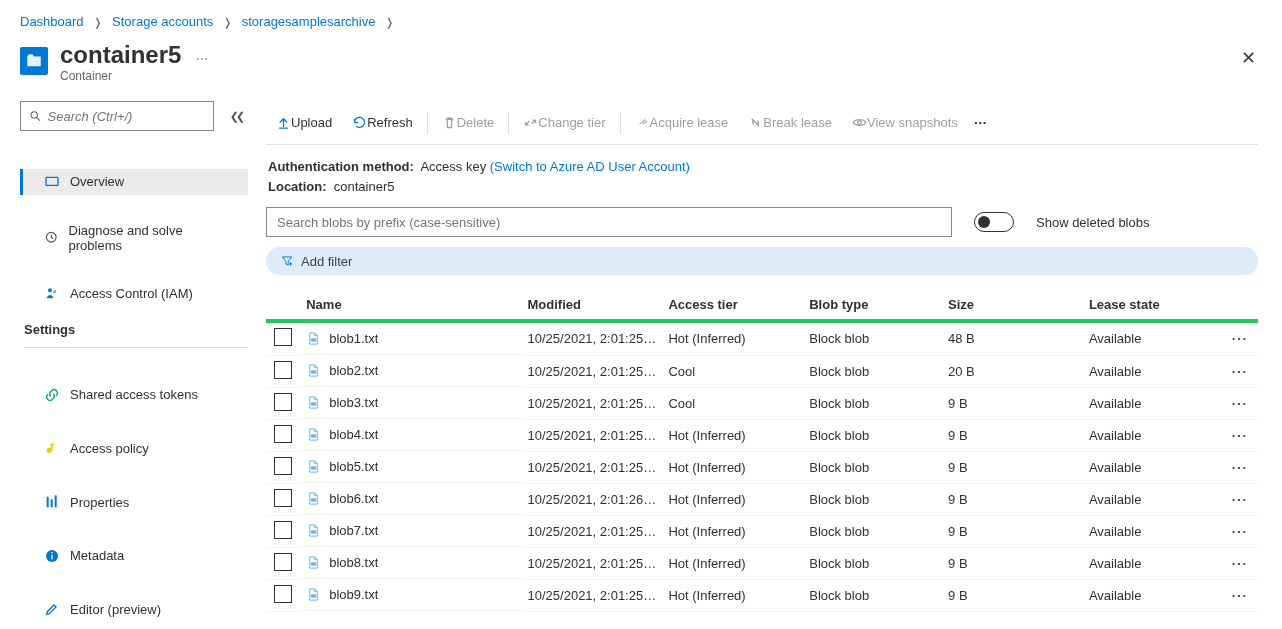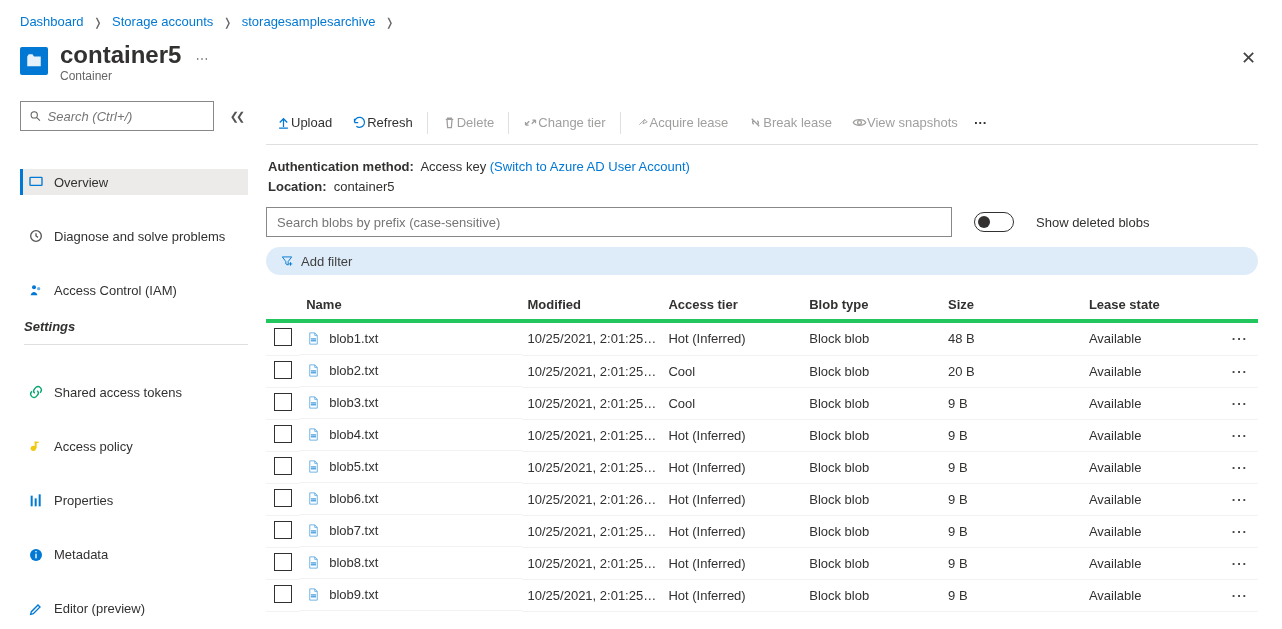--- a/index.html
+++ b/index.html
@@ -23,25 +23,25 @@
   .header-close { margin-left:auto; margin-right:6px; margin-top:6px; font-size:18px; cursor:pointer; color:#444;}
 
   .body { display:flex; height:calc(100% - 108px); }
 
   .sidebar { width: 258px; padding: 0 10px 0 20px; display:flex; flex-direction:column; }
   .search-row { display:flex; align-items:center; margin-bottom:10px;}
   .search-box { flex:1; display:flex; align-items:center; border:1px solid #8a8886; height:30px; padding:0 8px;}
   .search-box svg { width:14px; height:14px; margin-right:6px; fill:none; stroke:#605e5c; stroke-width:2;}
   .search-box input { border:none; outline:none; width:100%; font-size:13px; font-style:italic; color:#666;}
   .collapse { width:24px; height:24px; display:flex; align-items:center; justify-content:center; margin-left:10px; cursor:pointer; font-size:11px; color:#555; letter-spacing:-3px;}
-  .nav-item { height:32px; display:flex; align-items:center; padding:0 8px; cursor:pointer; position:relative;margin-top:28px;}
+  .nav-item { height:32px; display:flex; align-items:center; padding:0 24px; cursor:pointer; position:relative;margin-top:28px;}
   .nav-item.active { background:#edebe9;}
   .nav-item.active::before { content:""; position:absolute; left:0; top:0; bottom:0; width:3px; background:#0078d4;}
   .nav-item .icon { width:16px; height:16px; margin-right:10px; display:flex; align-items:center; justify-content:center;}
-  .section-title { font-weight:600; font-size:13px; margin: 16px 0 4px 4px; font-style: italic;}
+  .section-title { font-weight:600; font-size:13px; margin: 16px 0 4px 4px;}
   .sidebar hr { border:none; border-top:1px solid #e1dfdd; margin:6px 0 6px 4px;}
 
   .main { flex:1; padding: 0 24px 0 8px; display:flex; flex-direction:column; overflow:hidden;}
   .toolbar { display:flex; align-items:center; height:44px; border-bottom:1px solid #e1dfdd; gap:0;}
   .tbtn { display:flex; align-items:center; height:100%; padding:0 10px; cursor:pointer; font-size:13px; color:#323130;}
   .tbtn.disabled { color:#a19f9d; cursor:default;}
   .tsep { width:1px; height:22px; background:#e1dfdd; margin:0 4px;}
   .tbtn svg { width:15px; height:15px;}
 
   .info { padding:12px 2px 10px 2px; font-size:13px; line-height:20px;}

